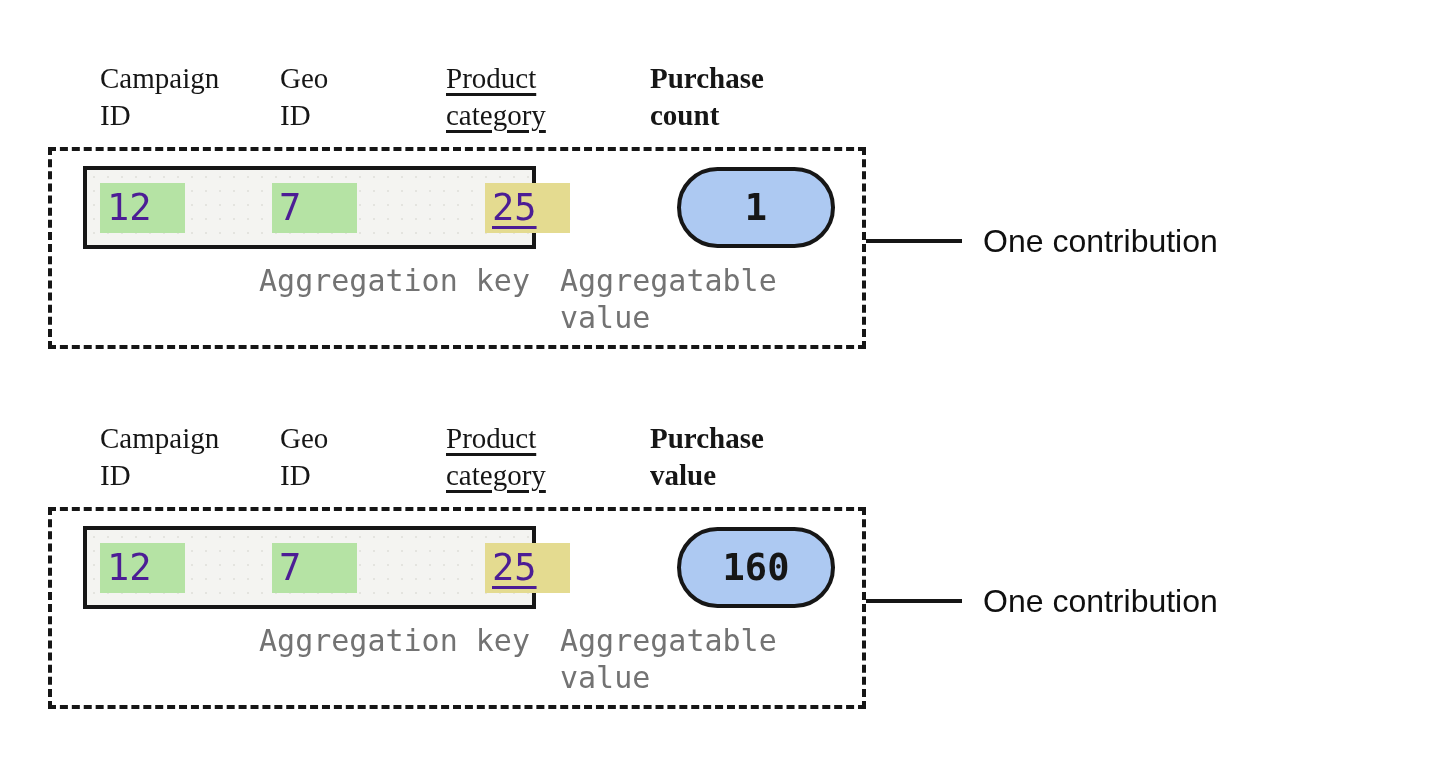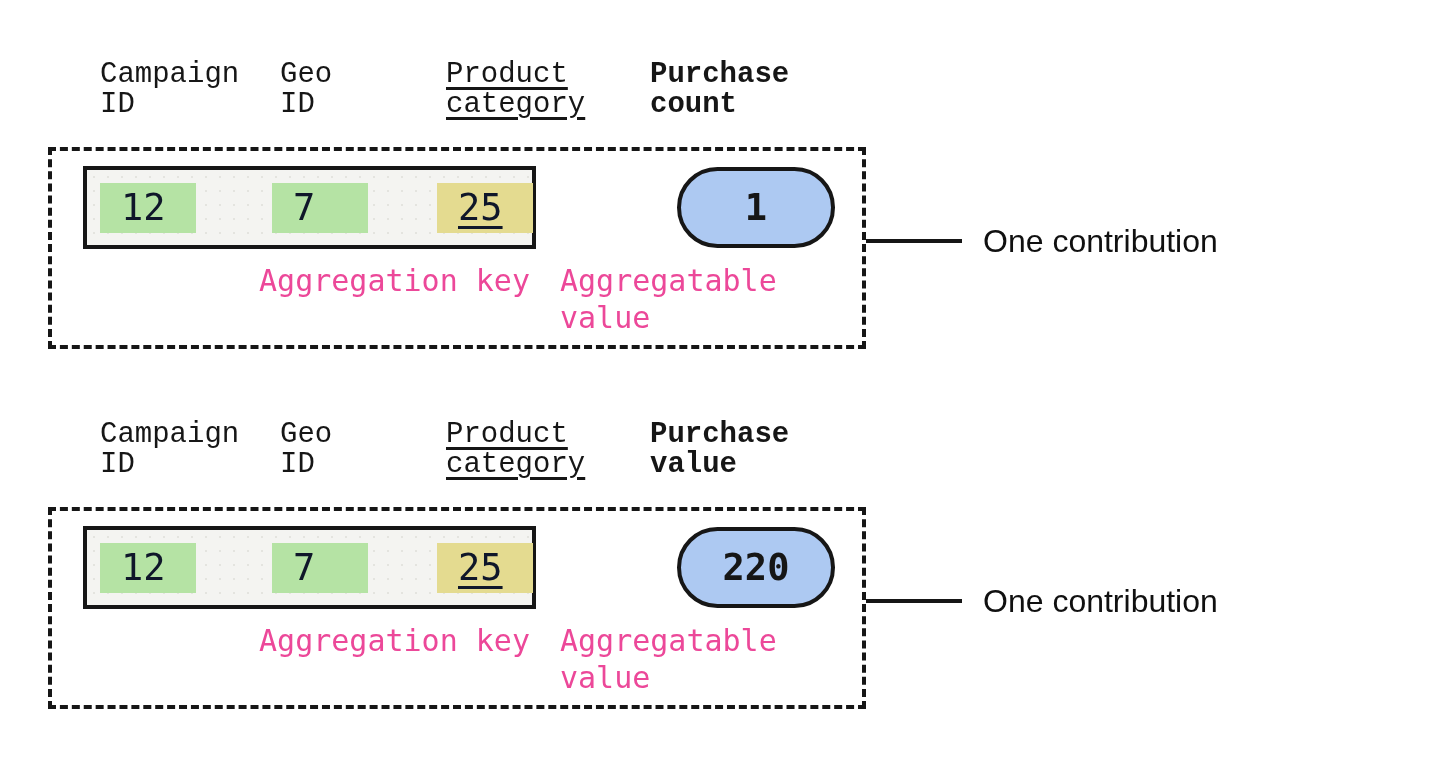--- a/index.html
+++ b/index.html
@@ -10,23 +10,23 @@
     background: #ffffff;
     overflow: hidden;
     color: #161616;
   }
   .block { position: absolute; left: 0; top: 0; width: 1442px; height: 400px; }
   .block--second { top: 360px; }
 
   .hdr {
     position: absolute;
     top: 60px;
-    font-family: Liberation Mono, monospace;
+    font-family: Liberation Serif, serif;
     font-size: 29px;
-    line-height: 30px;
+    line-height: 37px;
     white-space: pre-line;
     color: #161616;
   }
   .hdr--c0 { left: 100px; }
   .hdr--c1 { left: 280px; }
   .hdr--c2 { left: 446px; text-decoration: underline; text-decoration-thickness: 2.5px; text-underline-offset: 5px; }
   .hdr--c3 { left: 650px; font-weight: bold; }
 
   .boundary {
     position: absolute;
@@ -43,30 +43,30 @@
     border: 4px solid #161616;
     box-sizing: border-box;
     background-color: #f4f4f1;
     background-image: radial-gradient(#e4e4df 1.2px, transparent 1.2px);
     background-size: 14px 14px;
   }
 
   .cell {
     position: absolute;
     top: 183px;
-    width: 96px; height: 50px;
+    width: 85px; height: 50px;
     box-sizing: border-box;
-    padding-left: 21px;
+    padding-left: 7px;
     font-family: "DejaVu Sans Mono", "Liberation Mono", monospace;
     font-size: 37px;
     line-height: 50px;
-    color: #0f172a;
+    color: #4c1d95;
   }
   .cell--green { background: #b5e3a4; }
-  .cell--khaki { background: #e4db90; }
+  .cell--khaki { background: #e4db90; margin-left: 48px; }
   .cell--c0 { left: 100px; }
   .cell--c1 { left: 272px; }
   .cell--c2 { left: 437px; }
   .cell--underline span {
     text-decoration: underline;
     text-decoration-thickness: 3px;
     text-underline-offset: 6px;
   }
 
   .pill {
@@ -83,21 +83,21 @@
     font-family: "DejaVu Sans Mono", "Liberation Mono", monospace;
     font-weight: bold;
     font-size: 37px;
   }
 
   .plabel {
     position: absolute;
     font-family: "DejaVu Sans Mono", "Liberation Mono", monospace;
     font-size: 30px;
     line-height: 37px;
-    color: #ec4899;
+    color: #737373;
     white-space: pre-line;
   }
   .plabel--key { left: 190px; top: 262px; width: 340px; text-align: right; }
   .plabel--val { left: 560px; top: 262px; width: 272px; text-align: left; }
 
   .callout-line {
     position: absolute;
     left: 866px; top: 239px;
     width: 96px; height: 4px;
     background: #161616;
@@ -157,21 +157,21 @@
 value</div>
 
     <div class="boundary"></div>
     <div class="rowbox"></div>
 
     <div class="cell cell--green cell--c0">12</div>
     <div class="cell cell--green cell--c1">7</div>
     <div class="cell cell--khaki cell--c2 cell--underline"><span>25</span></div>
 
     <div class="pill">
-        <span>220</span>
+        <span>160</span>
       </div>
 
     <div class="plabel plabel--key">Aggregation key</div>
     <div class="plabel plabel--val">Aggregatable
 value</div>
 
     <div class="callout-line"></div>
     <div class="callout-text">One contribution</div>
   </div>
 

